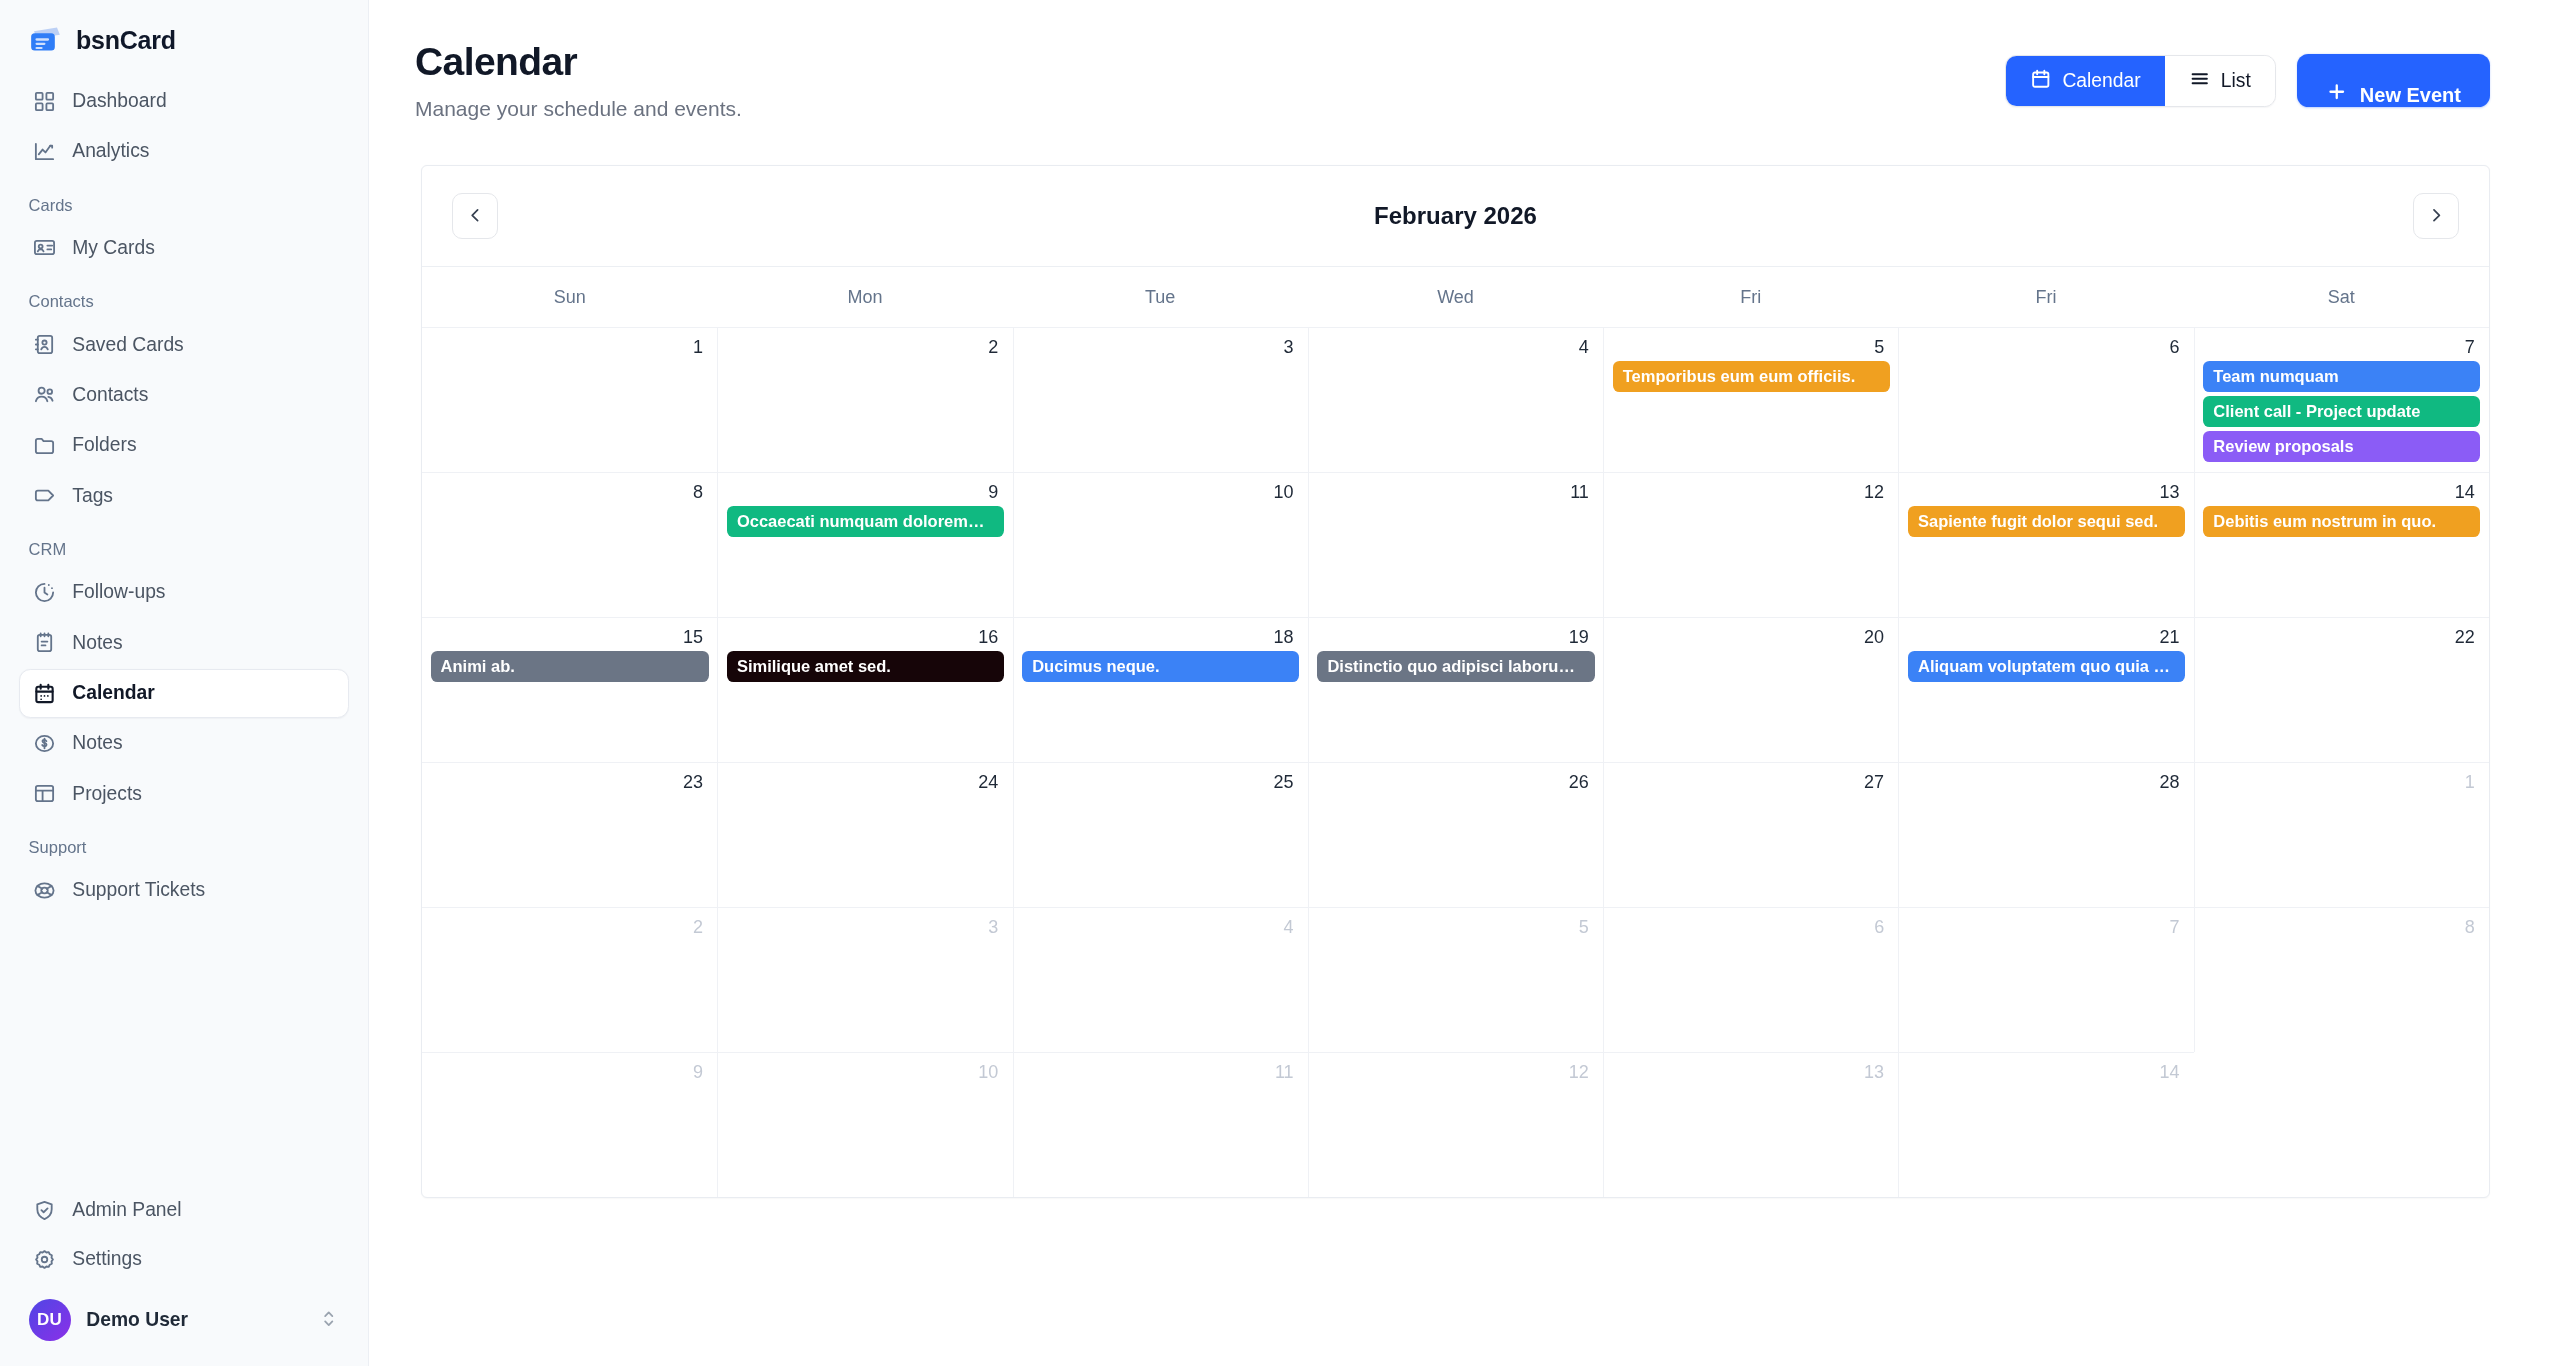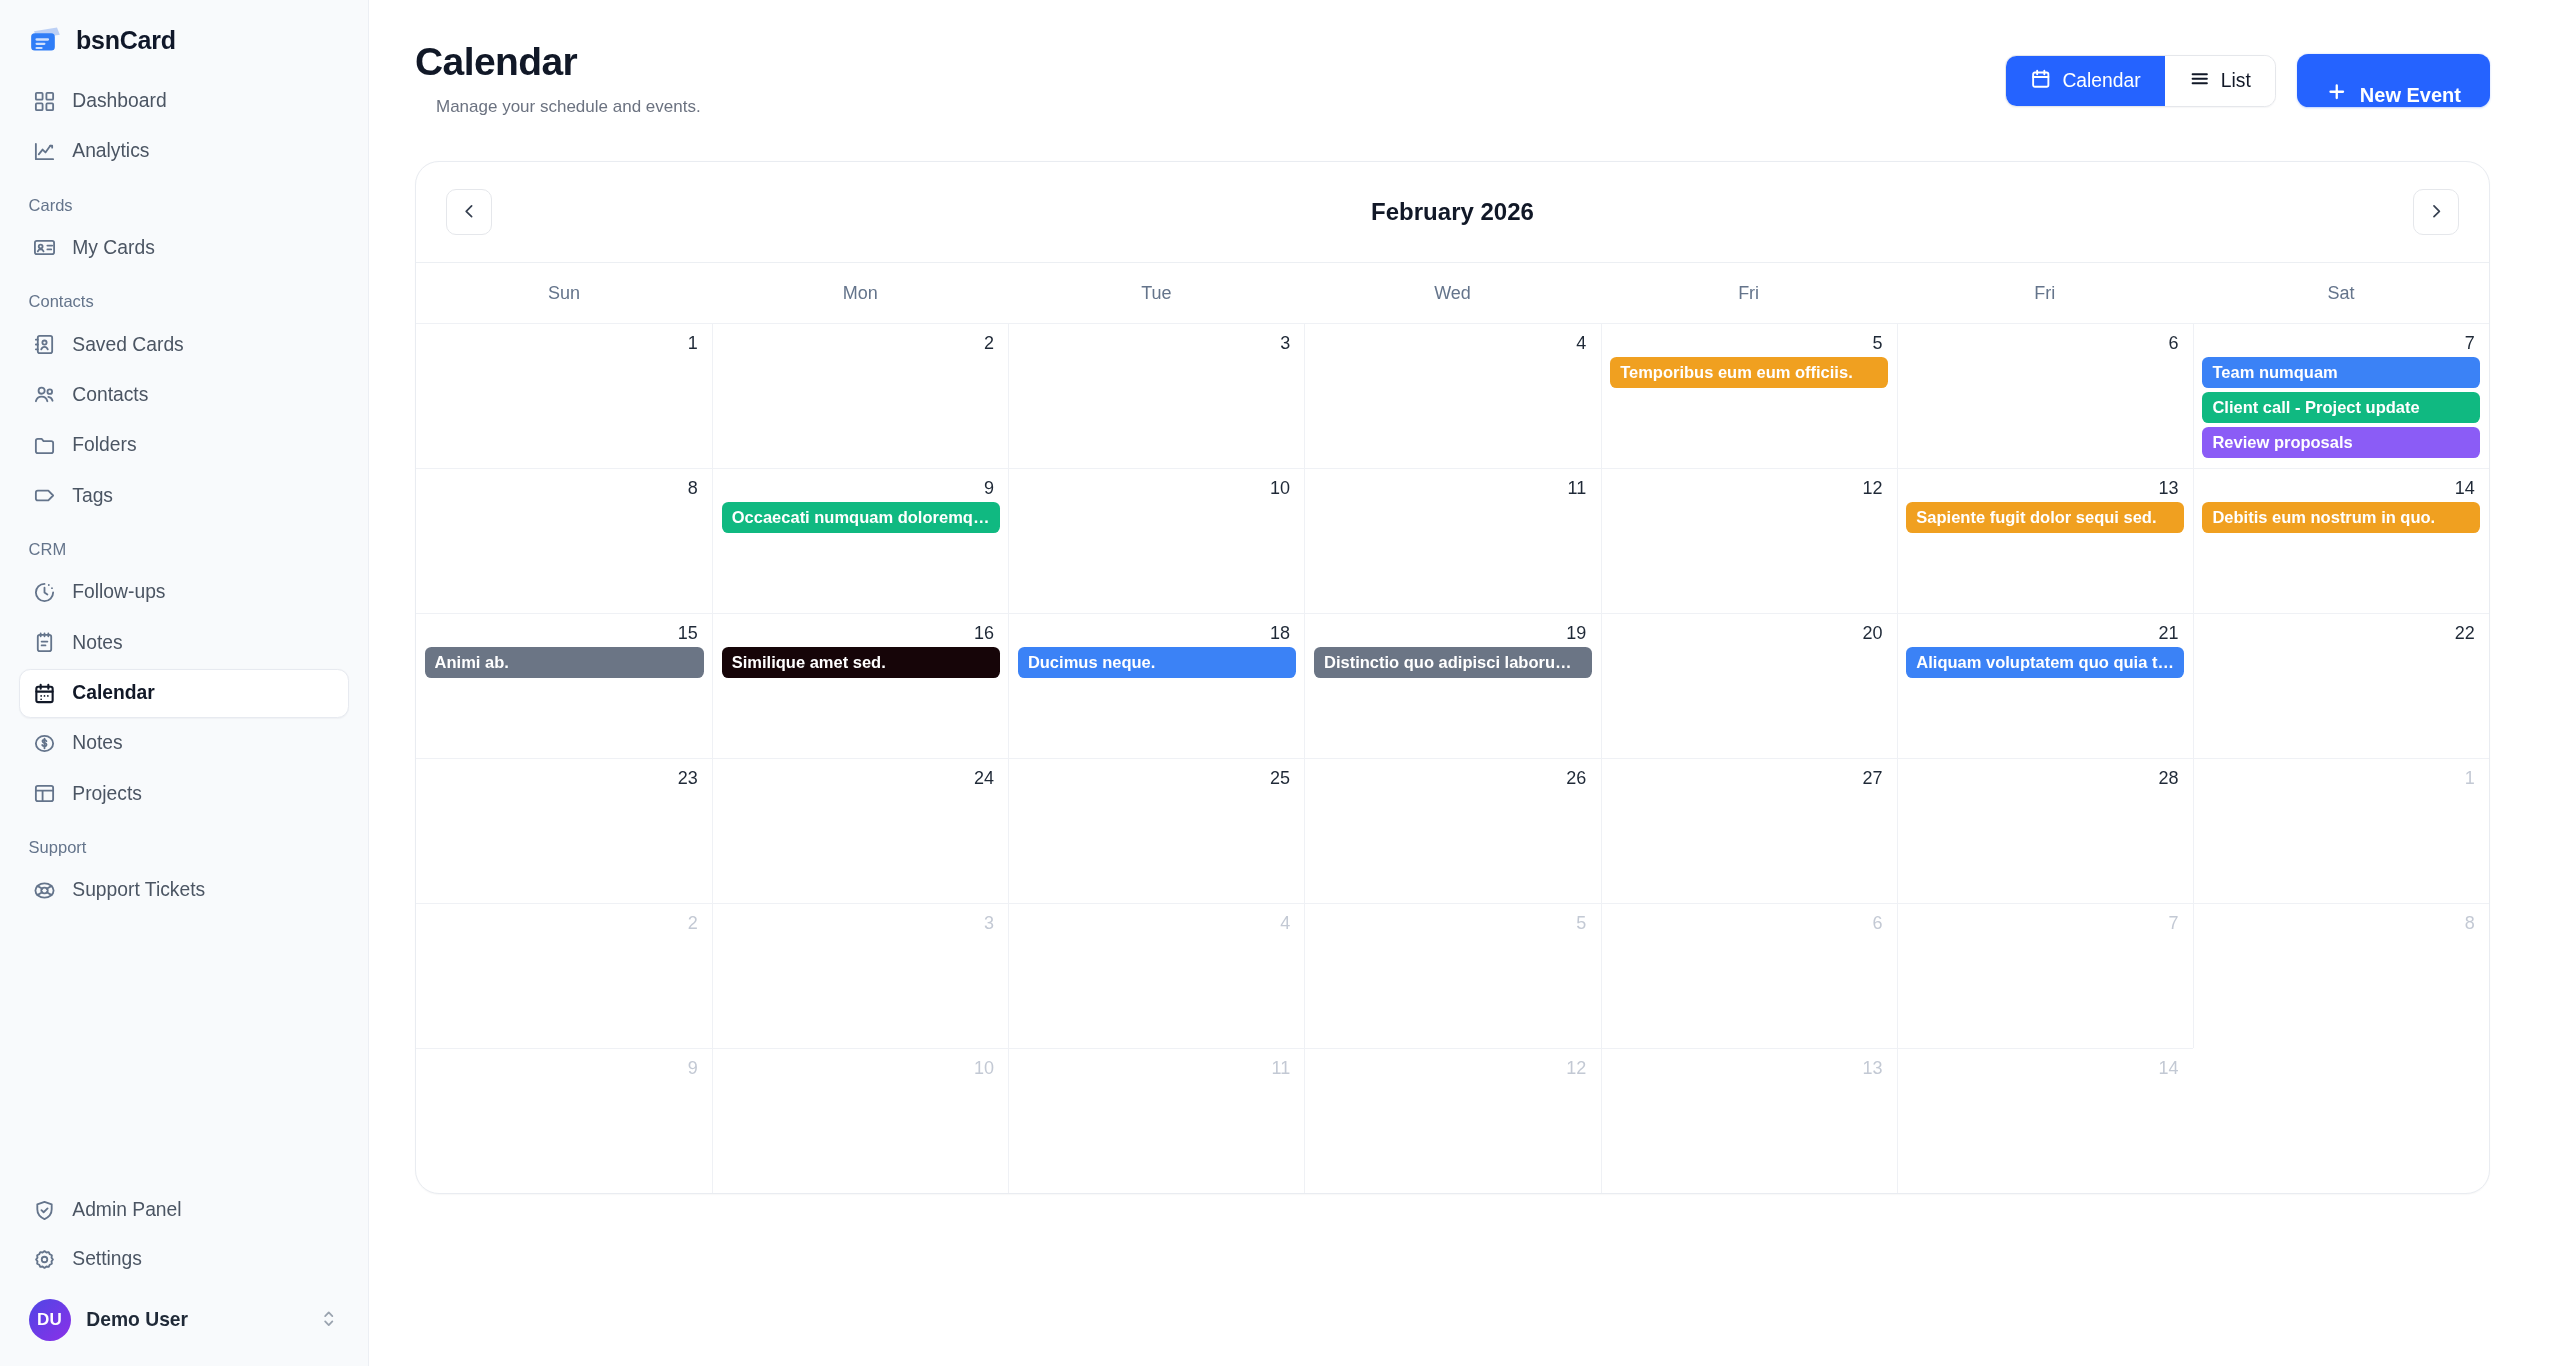--- a/index.html
+++ b/index.html
@@ -58,21 +58,21 @@
     display: flex; align-items: center; justify-content: center;
     letter-spacing: 0.4px;
   }
   .user-name { font-size: 19.3px; font-weight: bold; color: #1f2937; flex: 1 1 auto; }
   .updown svg { width: 21.5px; height: 21.5px; stroke: #9aa3af; fill: none; stroke-width: 2; stroke-linecap: round; stroke-linejoin: round; }
 
   
   .main { flex: 1 1 auto; padding: 40px 86px 0 46px; background:#fff; }
   .page-head { display: flex; align-items: flex-start; justify-content: space-between; }
   .page-title { font-size: 39px; font-weight: bold; color: #111827; letter-spacing: -0.6px; }
-  .page-sub { font-size: 17px; color: #6b7280; margin-top: 13px; margin-left: 21px; }
+  .page-sub { font-size: 21px; color: #6b7280; margin-top: 13px; }
 
   .head-actions { display: flex; align-items: center; gap: 21.5px; margin-top: 14.3px; }
   .seg {
     display: flex; border: 1.4px solid #e5e7eb; border-radius: 11.4px; overflow: hidden;
     background: #fff; box-shadow: 0 0.7px 1.4px rgba(16,24,40,.04);
   }
   .seg-btn {
     display: flex; align-items: center; gap: 10.7px;
     padding: 0 24px; height: 50px; font-size: 19.3px; cursor: pointer;
     color: #111827; background: #fff; font-weight: 400;
@@ -83,23 +83,24 @@
     display: flex; align-items: flex-end; gap: 12px;
     background: #2563ff; color: #fff; border-radius: 11.4px;
     padding: 0 29px; height: 53px; font-size: 20px; font-weight: bold; cursor: pointer;
     box-shadow: 0 0.7px 2.1px rgba(37,99,255,.3);
   }
   .primary-btn svg { width: 21.5px; height: 21.5px; stroke: #fff; fill: none; stroke-width: 2.6; stroke-linecap: round; }
 
   
   .cal-card {
     margin-top: 44px;
-    border: 1.4px solid #e9ecf1; border-radius: 24px;
+    border: 1.4px solid #e9ecf1; border-radius: 6px;
     background: #fff; overflow: hidden;
     box-shadow: 0 0.7px 1.4px rgba(16,24,40,.03);
+    margin-left: 6px;
   }
   .cal-top {
     display: flex; align-items: center; justify-content: space-between;
     padding: 21.5px 30px; height: 100px;
   }
   .nav-arrow {
     width: 46px; height: 46px; border: 1.4px solid #e5e7eb; border-radius: 10px;
     background: #fff; display: flex; align-items: center; justify-content: center; cursor: pointer;
   }
   .nav-arrow svg { width: 18.6px; height: 18.6px; stroke: #374151; fill: none; stroke-width: 2.2; stroke-linecap: round; stroke-linejoin: round; }

